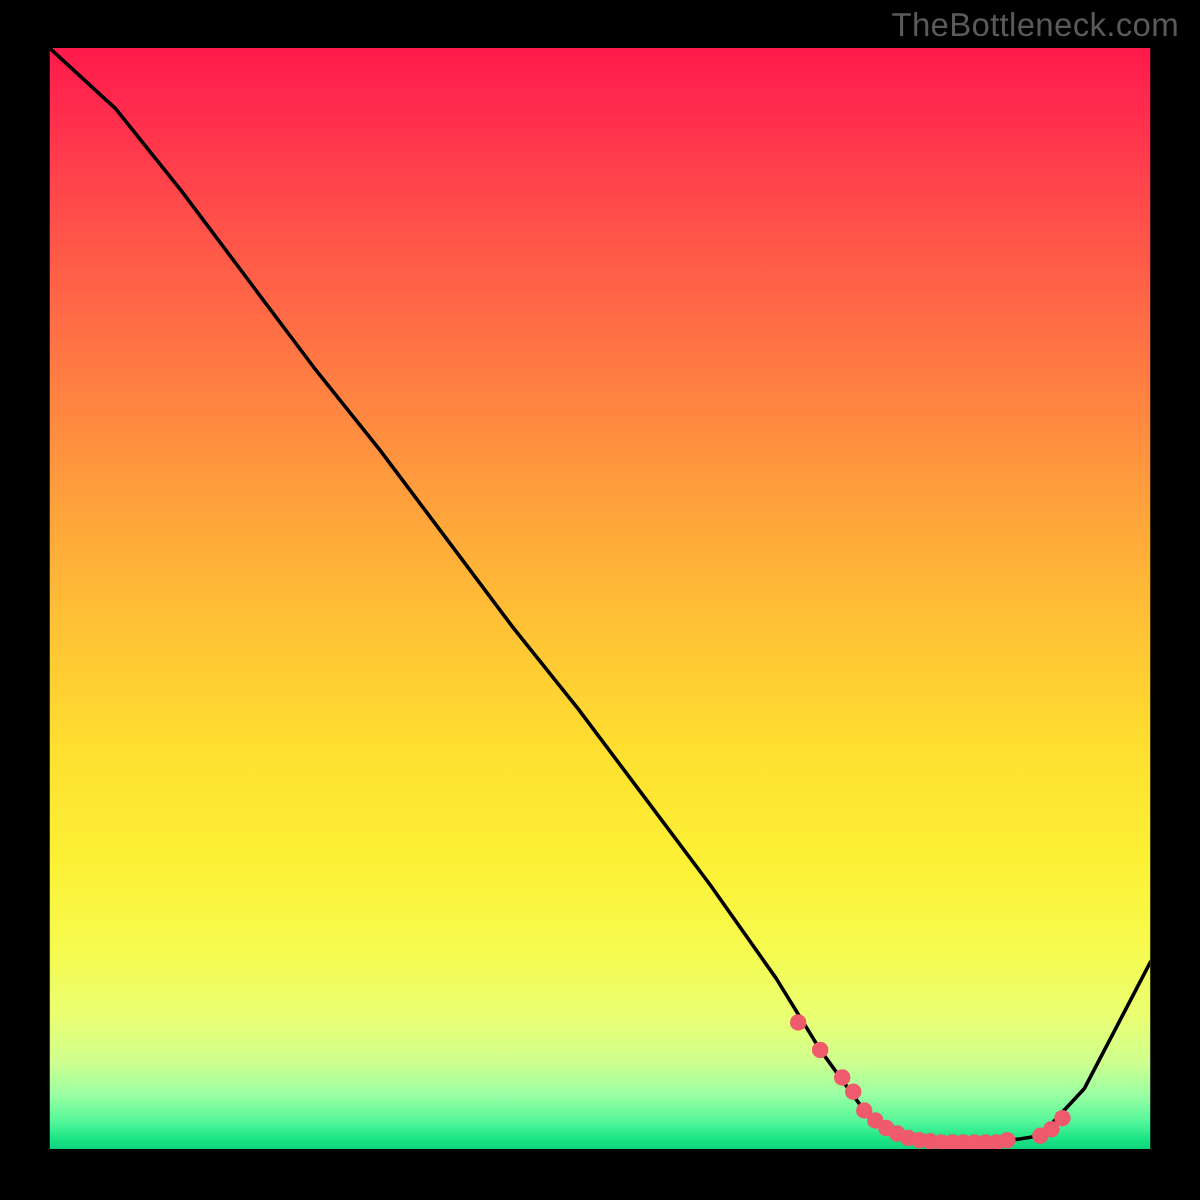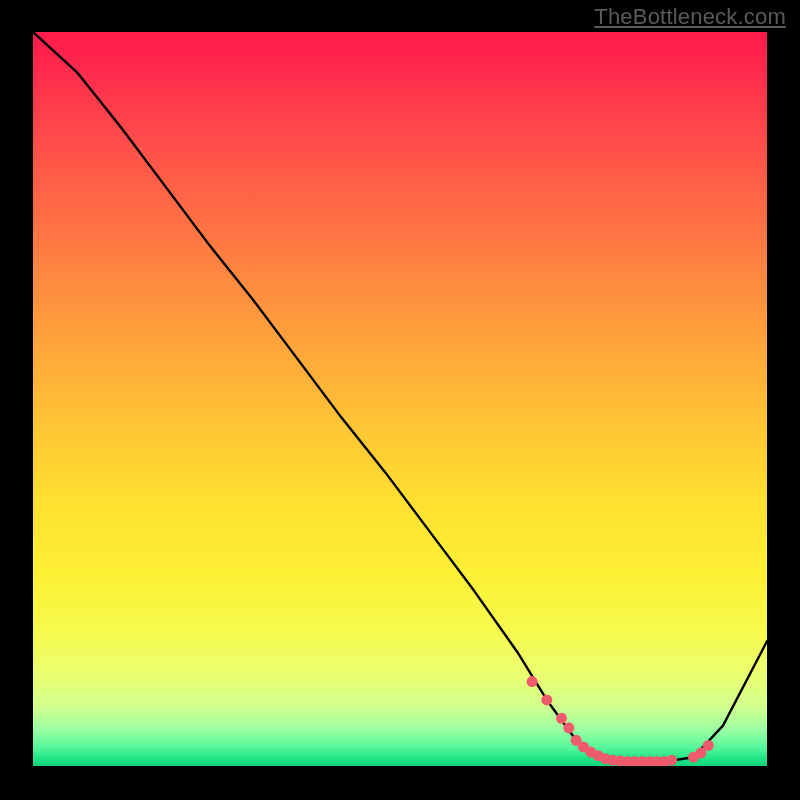--- a/index.html
+++ b/index.html
@@ -12,21 +12,20 @@
     overflow: hidden;
   }
   .watermark {
     position: absolute;
     top: 4px;
     right: 14px;
     color: #5a5a5a;
     font-size: 22px;
     letter-spacing: 0.2px;
     z-index: 5;
-    text-decoration: underline;
   }
   .plot-area {
     position: absolute;
     left: 33px;
     top: 32px;
     width: 734px;
     height: 734px;
     overflow: hidden;
   }
   .gradient {

